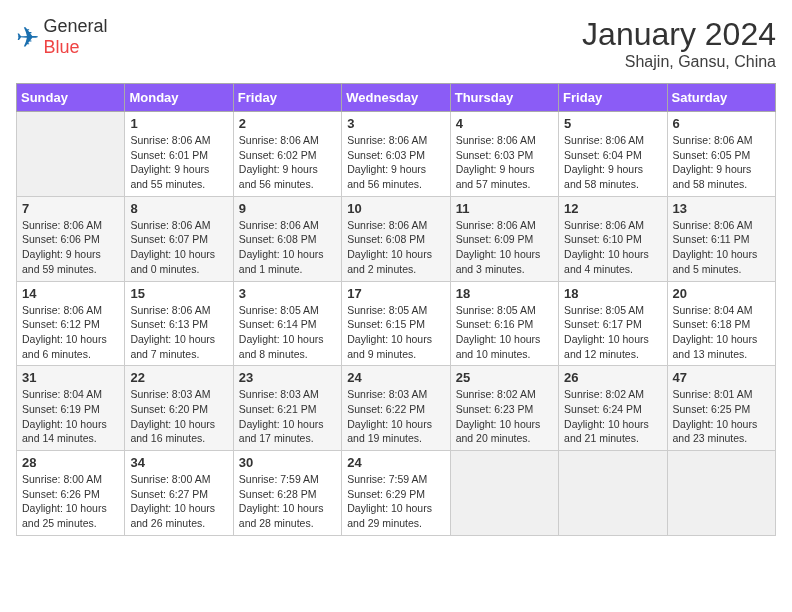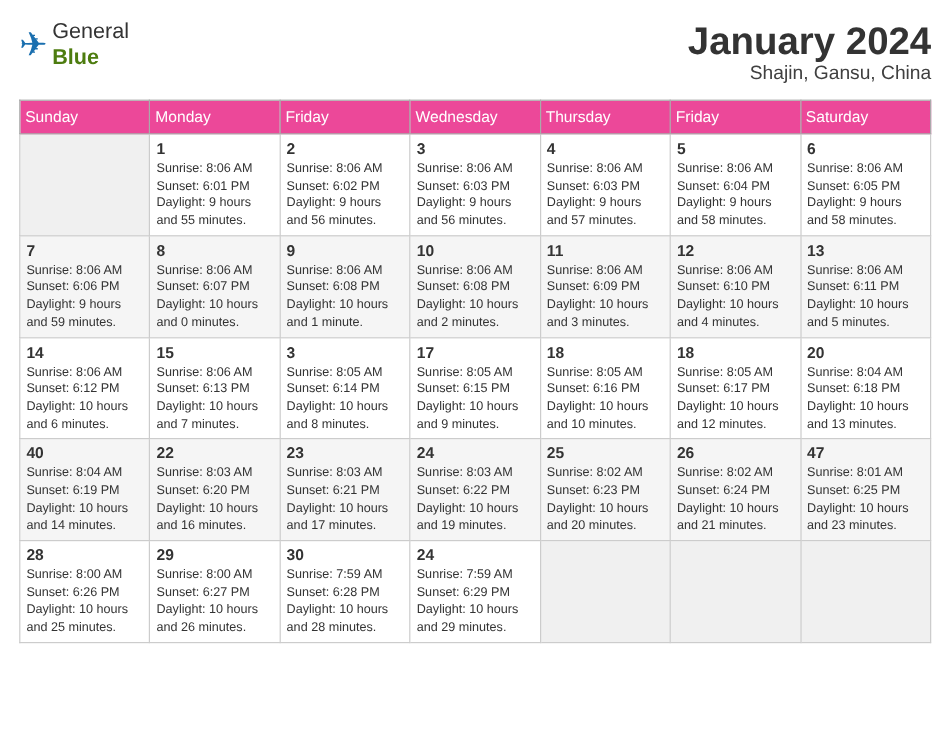--- a/index.html
+++ b/index.html
@@ -21,46 +21,46 @@
       align-items: center;
       gap: 4px;
     }
     .logo-text-general {
       font-size: 18px;
       font-weight: normal;
       color: #333;
     }
     .logo-text-blue {
       font-size: 18px;
-      font-weight: bold;
-      color: #4d7c0f;
+      font-weight: normal;
+      color: #ef4444;
     }
     .title-block {
       text-align: right;
     }
     .month-title {
       font-size: 32px;
-      font-weight: bold;
+      font-weight: normal;
       color: #333;
     }
     .location-title {
       font-size: 16px;
       color: #404040;
     }
     table {
       width: 100%;
       border-collapse: collapse;
       table-layout: fixed;
     }
     thead th {
-      background-color: #ec4899;
+      background-color: #8b5cf6;
       color: #fff;
       padding: 6px 4px;
       font-size: 13px;
-      font-weight: normal;
+      font-weight: bold;
       text-align: left;
       border: 1px solid #aaa;
     }
     tbody td {
       vertical-align: top;
       border: 1px solid #ccc;
       padding: 4px 5px;
       font-size: 11px;
       color: #333;
       height: 80px;
@@ -199,21 +199,21 @@
           <span class="day-number">18</span>
           <div class="day-info">Sunrise: 8:05 AM<br>Sunset: 6:17 PM<br>Daylight: 10 hours and 12 minutes.</div>
         </td>
         <td>
           <span class="day-number">20</span>
           <div class="day-info">Sunrise: 8:04 AM<br>Sunset: 6:18 PM<br>Daylight: 10 hours and 13 minutes.</div>
         </td>
       </tr>
       <tr>
         <td>
-          <span class="day-number">40</span>
+          <span class="day-number">31</span>
           <div class="day-info">Sunrise: 8:04 AM<br>Sunset: 6:19 PM<br>Daylight: 10 hours and 14 minutes.</div>
         </td>
         <td>
           <span class="day-number">22</span>
           <div class="day-info">Sunrise: 8:03 AM<br>Sunset: 6:20 PM<br>Daylight: 10 hours and 16 minutes.</div>
         </td>
         <td>
           <span class="day-number">23</span>
           <div class="day-info">Sunrise: 8:03 AM<br>Sunset: 6:21 PM<br>Daylight: 10 hours and 17 minutes.</div>
         </td>
@@ -233,21 +233,21 @@
           <span class="day-number">47</span>
           <div class="day-info">Sunrise: 8:01 AM<br>Sunset: 6:25 PM<br>Daylight: 10 hours and 23 minutes.</div>
         </td>
       </tr>
       <tr>
         <td>
           <span class="day-number">28</span>
           <div class="day-info">Sunrise: 8:00 AM<br>Sunset: 6:26 PM<br>Daylight: 10 hours and 25 minutes.</div>
         </td>
         <td>
-          <span class="day-number">29</span>
+          <span class="day-number">34</span>
           <div class="day-info">Sunrise: 8:00 AM<br>Sunset: 6:27 PM<br>Daylight: 10 hours and 26 minutes.</div>
         </td>
         <td>
           <span class="day-number">30</span>
           <div class="day-info">Sunrise: 7:59 AM<br>Sunset: 6:28 PM<br>Daylight: 10 hours and 28 minutes.</div>
         </td>
         <td>
           <span class="day-number">24</span>
           <div class="day-info">Sunrise: 7:59 AM<br>Sunset: 6:29 PM<br>Daylight: 10 hours and 29 minutes.</div>
         </td>

